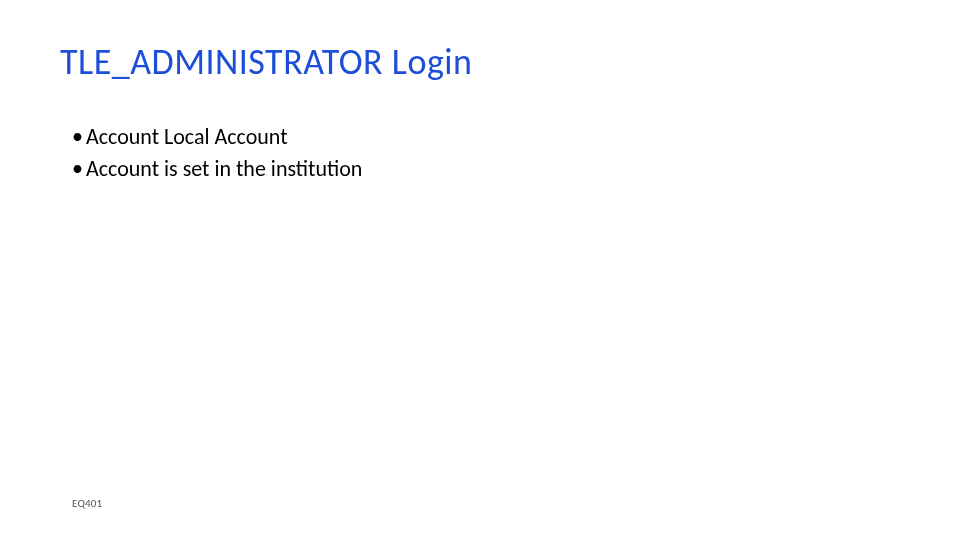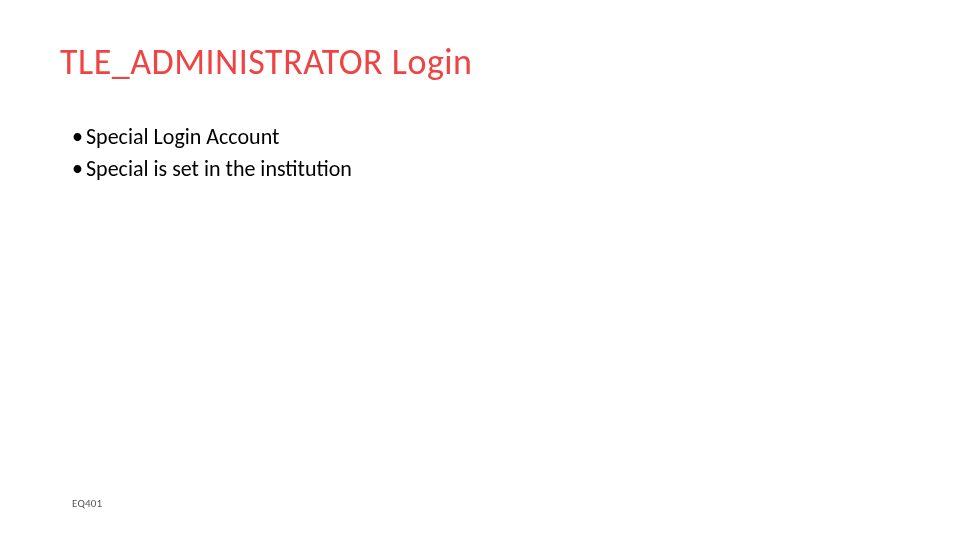--- a/index.html
+++ b/index.html
@@ -14,21 +14,21 @@
       font-family: Calibri, 'Segoe UI', Arial, sans-serif;
       color: #000000;
       position: relative;
       padding: 40px 60px;
     }
     .title {
       font-size: 36px;
       font-weight: 400;
       letter-spacing: 0.5px;
       margin-bottom: 38px;
-      color: #ef4444;
+      color: #1d4ed8;
     }
     .bullet-list {
       list-style: none;
       padding-left: 12px;
     }
     .bullet-item {
       font-size: 22px;
       line-height: 1.35;
       color: #000000;
       position: relative;
@@ -49,17 +49,17 @@
       color: #555555;
       letter-spacing: 0.2px;
     }
   </style>
 </head>
 <body>
 
 <h1 class="title">TLE_ADMINISTRATOR Login</h1>
 
 <ul class="bullet-list">
-  <li class="bullet-item">Special Login Account</li>
-  <li class="bullet-item">Special is set in the institution</li>
+  <li class="bullet-item">Account Local Account</li>
+  <li class="bullet-item">Account is set in the institution</li>
 </ul>
 
 <div class="footer">EQ401</div>
 
 </body></html>

